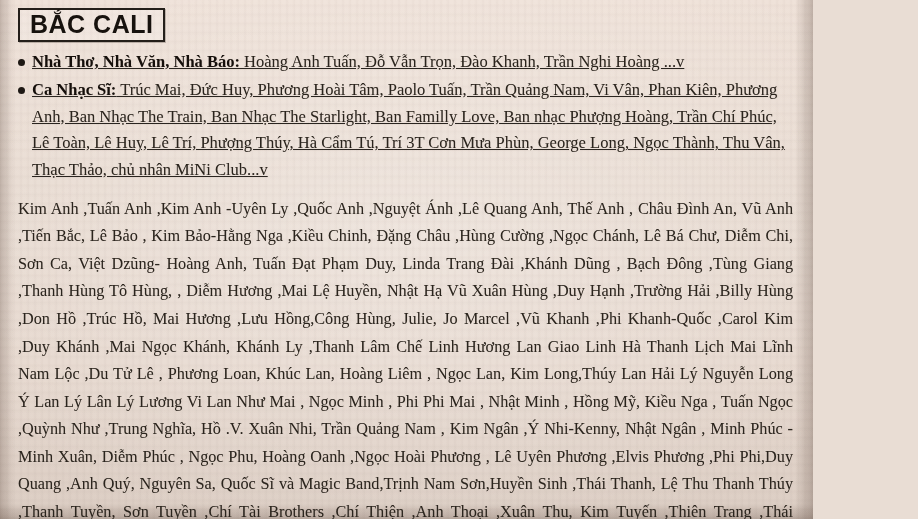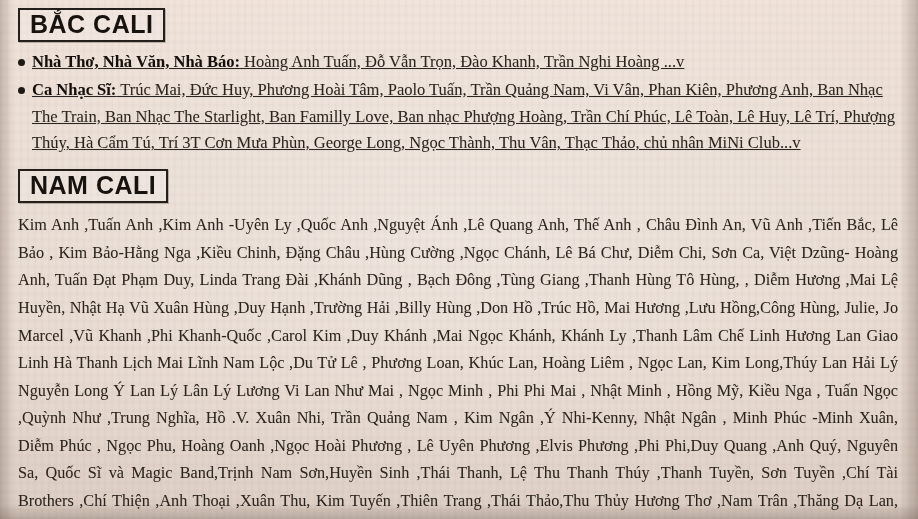--- a/index.html
+++ b/index.html
@@ -10,21 +10,21 @@
     width: 918px;
     height: 519px;
     overflow: hidden;
     background: #e9ddd4;
     font-family: "Liberation Serif", serif;
     color: #2a2520;
   }
   
   .page {
     position: relative;
-    width: 918px;
+    width: 813px;
     height: 519px;
     box-sizing: border-box;
     background:
       radial-gradient(ellipse 120% 100% at 50% 45%, rgba(255,255,255,0.30) 0%, rgba(255,255,255,0.0) 60%),
       linear-gradient(180deg, #efe2d9 0%, #e8dbd1 35%, #e6d8ce 70%, #dccec4 100%);
     overflow: hidden;
   }
   .page::after {
     
     content: "";
@@ -152,21 +152,18 @@
         <li class="bullet-item">
           <span class="dot"></span><span class="lbl">Nhà Thơ, Nhà Văn, Nhà Báo:</span><span class="names"> Hoàng Anh Tuấn, Đỗ Vẫn Trọn, Đào Khanh, Trần Nghi Hoàng ...v</span>
         </li>
         <li class="bullet-item">
           <span class="dot"></span><span class="lbl">Ca Nhạc Sĩ:</span><span class="names"> Trúc Mai, Đức Huy, Phương Hoài Tâm, Paolo Tuấn, Trần Quảng Nam, Vi Vân, Phan Kiên, Phương Anh, Ban Nhạc The Train, Ban Nhạc The Starlight, Ban Familly Love, Ban nhạc Phượng Hoàng, Trần Chí Phúc, Lê Toàn, Lê Huy, Lê Trí, Phượng Thúy, Hà Cẩm Tú, Trí 3T Cơn Mưa Phùn, George Long, Ngọc Thành, Thu Vân, Thạc Thảo, chủ nhân MiNi Club...v</span>
         </li>
       </ul>
     </div>
 
     <div class="section-2">
-      <div class="heading-box">
-        <span class="heading-text">NAM CALI</span>
-      </div>
 
       <p class="namcali-body">Kim Anh ,Tuấn Anh ,Kim Anh -Uyên Ly ,Quốc Anh ,Nguyệt Ánh ,Lê Quang Anh,  Thế Anh , Châu Đình An, Vũ Anh ,Tiến Bắc, Lê Bảo , Kim Bảo-Hằng Nga ,Kiều Chinh, Đặng Châu ,Hùng Cường ,Ngọc Chánh, Lê Bá Chư, Diễm Chi, Sơn Ca, Việt Dzũng- Hoàng Anh, Tuấn Đạt  Phạm Duy, Linda Trang Đài ,Khánh Dũng , Bạch Đông ,Tùng Giang ,Thanh Hùng    Tô Hùng,       , Diễm Hương ,Mai Lệ Huyền, Nhật Hạ  Vũ Xuân Hùng ,Duy Hạnh ,Trường Hải ,Billy Hùng ,Don Hồ ,Trúc Hồ, Mai Hương ,Lưu Hồng,Công Hùng, Julie, Jo Marcel ,Vũ Khanh ,Phi Khanh-Quốc ,Carol Kim ,Duy Khánh ,Mai Ngọc Khánh, Khánh Ly ,Thanh Lâm Chế Linh Hương Lan Giao Linh Hà Thanh Lịch Mai Lĩnh Nam Lộc ,Du Tử Lê , Phương Loan, Khúc Lan, Hoàng Liêm , Ngọc Lan, Kim Long,Thúy Lan Hải Lý Nguyễn Long Ý Lan Lý Lân Lý Lương Vi Lan Như Mai , Ngọc Minh , Phi Phi Mai , Nhật Minh , Hồng Mỹ, Kiều Nga , Tuấn Ngọc ,Quỳnh Như ,Trung Nghĩa, Hồ .V. Xuân Nhi, Trần Quảng Nam , Kim Ngân ,Ý Nhi-Kenny, Nhật Ngân , Minh Phúc -Minh Xuân, Diễm Phúc , Ngọc Phu, Hoàng Oanh ,Ngọc Hoài Phương , Lê Uyên Phương ,Elvis Phương ,Phi Phi,Duy Quang ,Anh Quý, Nguyên Sa, Quốc Sĩ và Magic Band,Trịnh Nam Sơn,Huyền Sinh ,Thái Thanh, Lệ Thu Thanh Thúy ,Thanh Tuyền, Sơn Tuyền ,Chí Tài Brothers ,Chí Thiện ,Anh Thoại ,Xuân Thu, Kim Tuyến ,Thiên Trang ,Thái Thảo,Thu Thủy Hương Thơ ,Nam Trân ,Thăng Dạ Lan, Mai Thảo, Việt Thảo ,Thanh Tùng , Quốc Thái, Anh Tài Band ,Trầm Tử Thiêng, Cyndi Thủy ,Thúy Vi, Tuấn Vũ,Mai Vy ,Lê Vân Diễm Quỳnh ,Lê Văn Thiện, Ngọc Trác và ban The Keys, Vô Thường ,Trường Thanh ,Ngọc Trọng,Bích Vân.</p>
     </div>
 
   </div>
 </div>
 
 </body></html>

